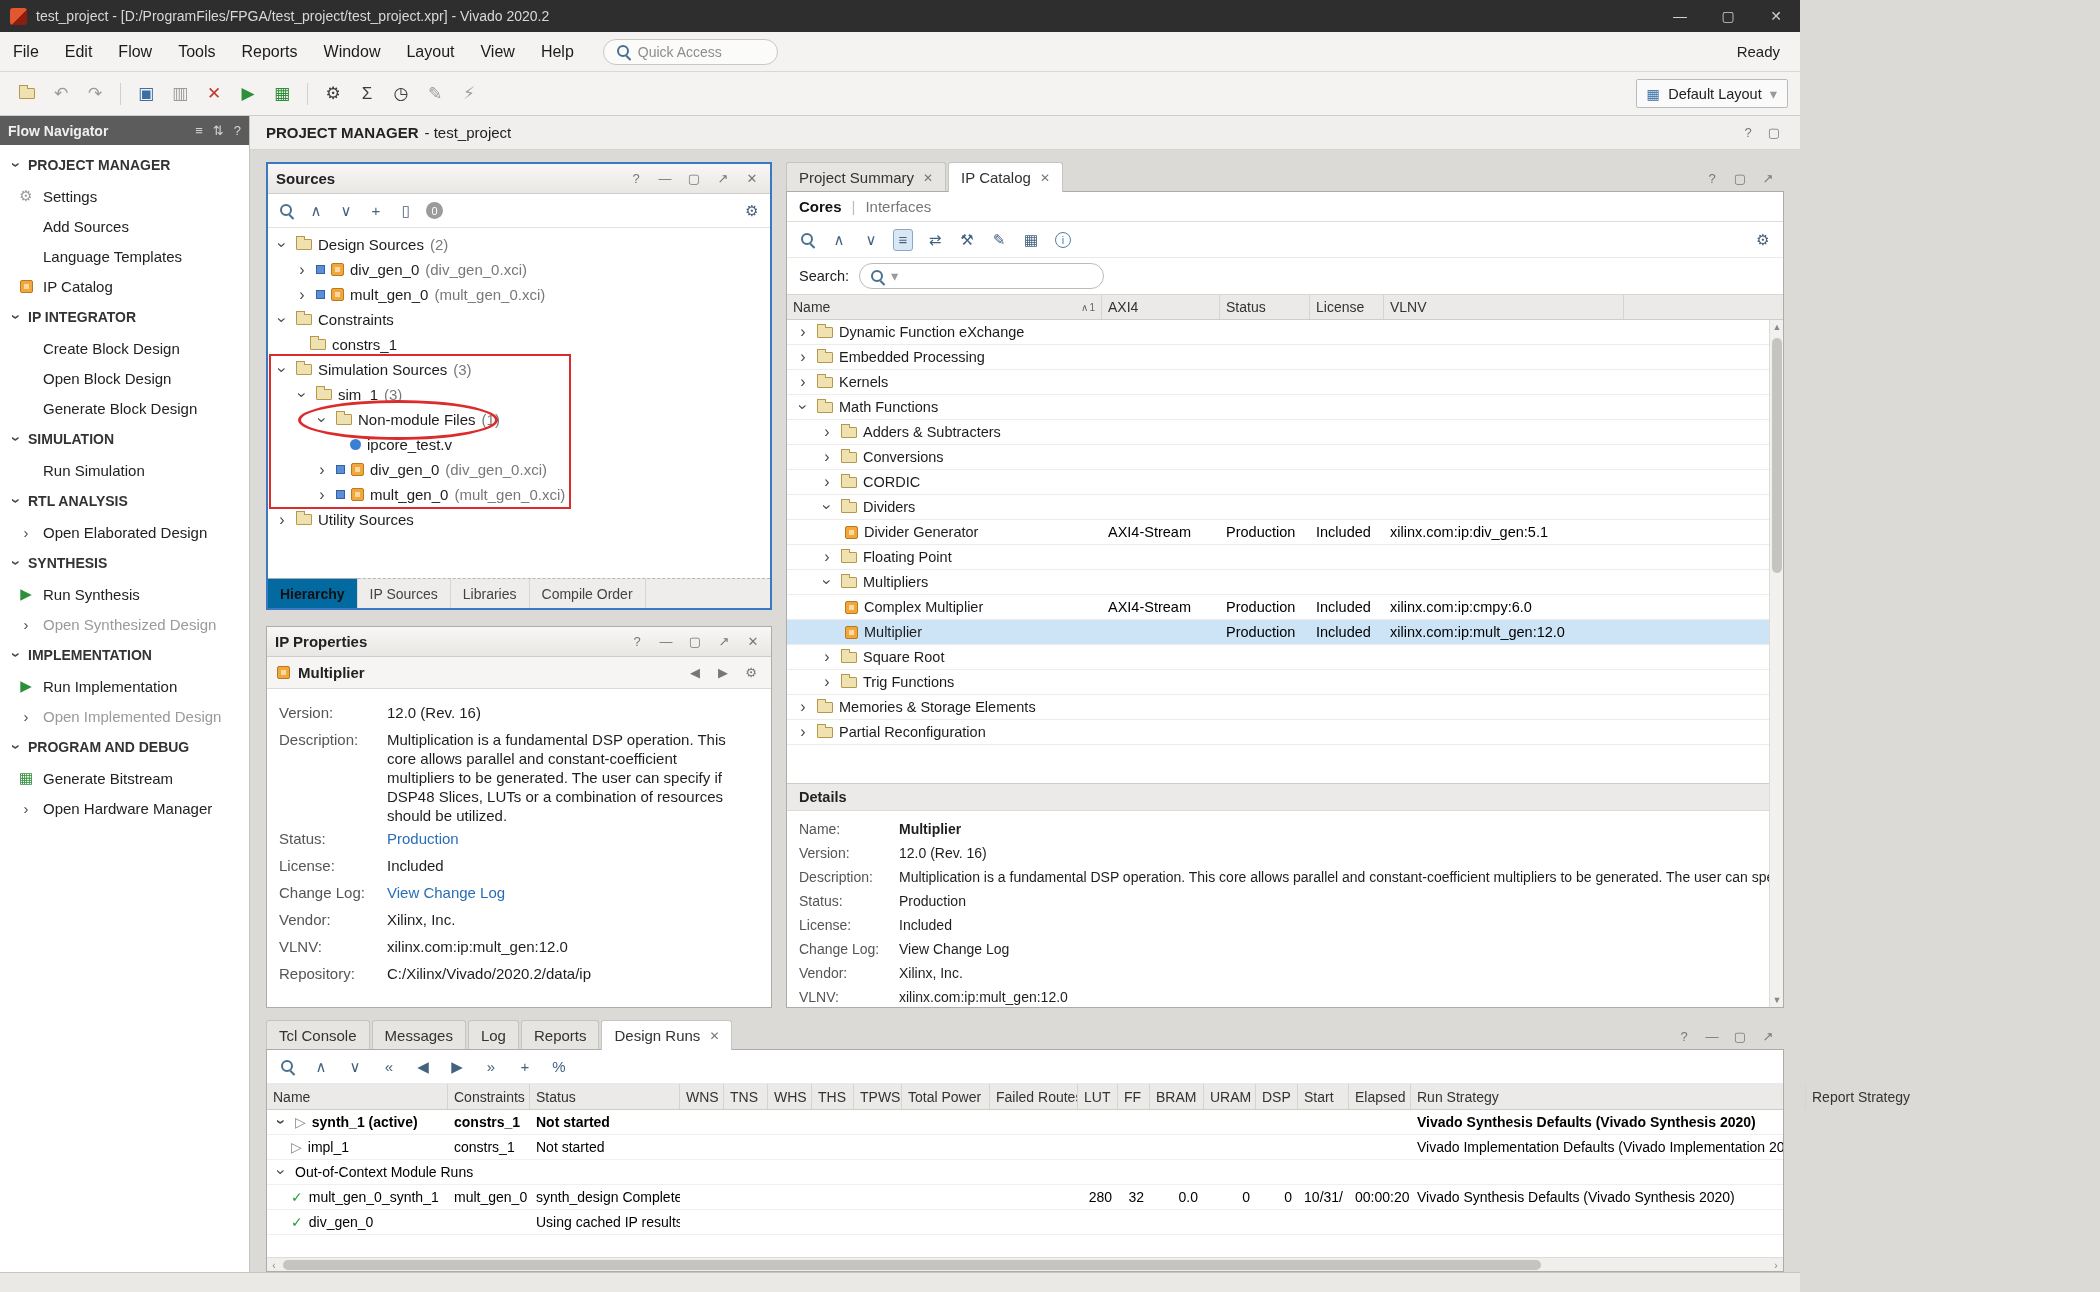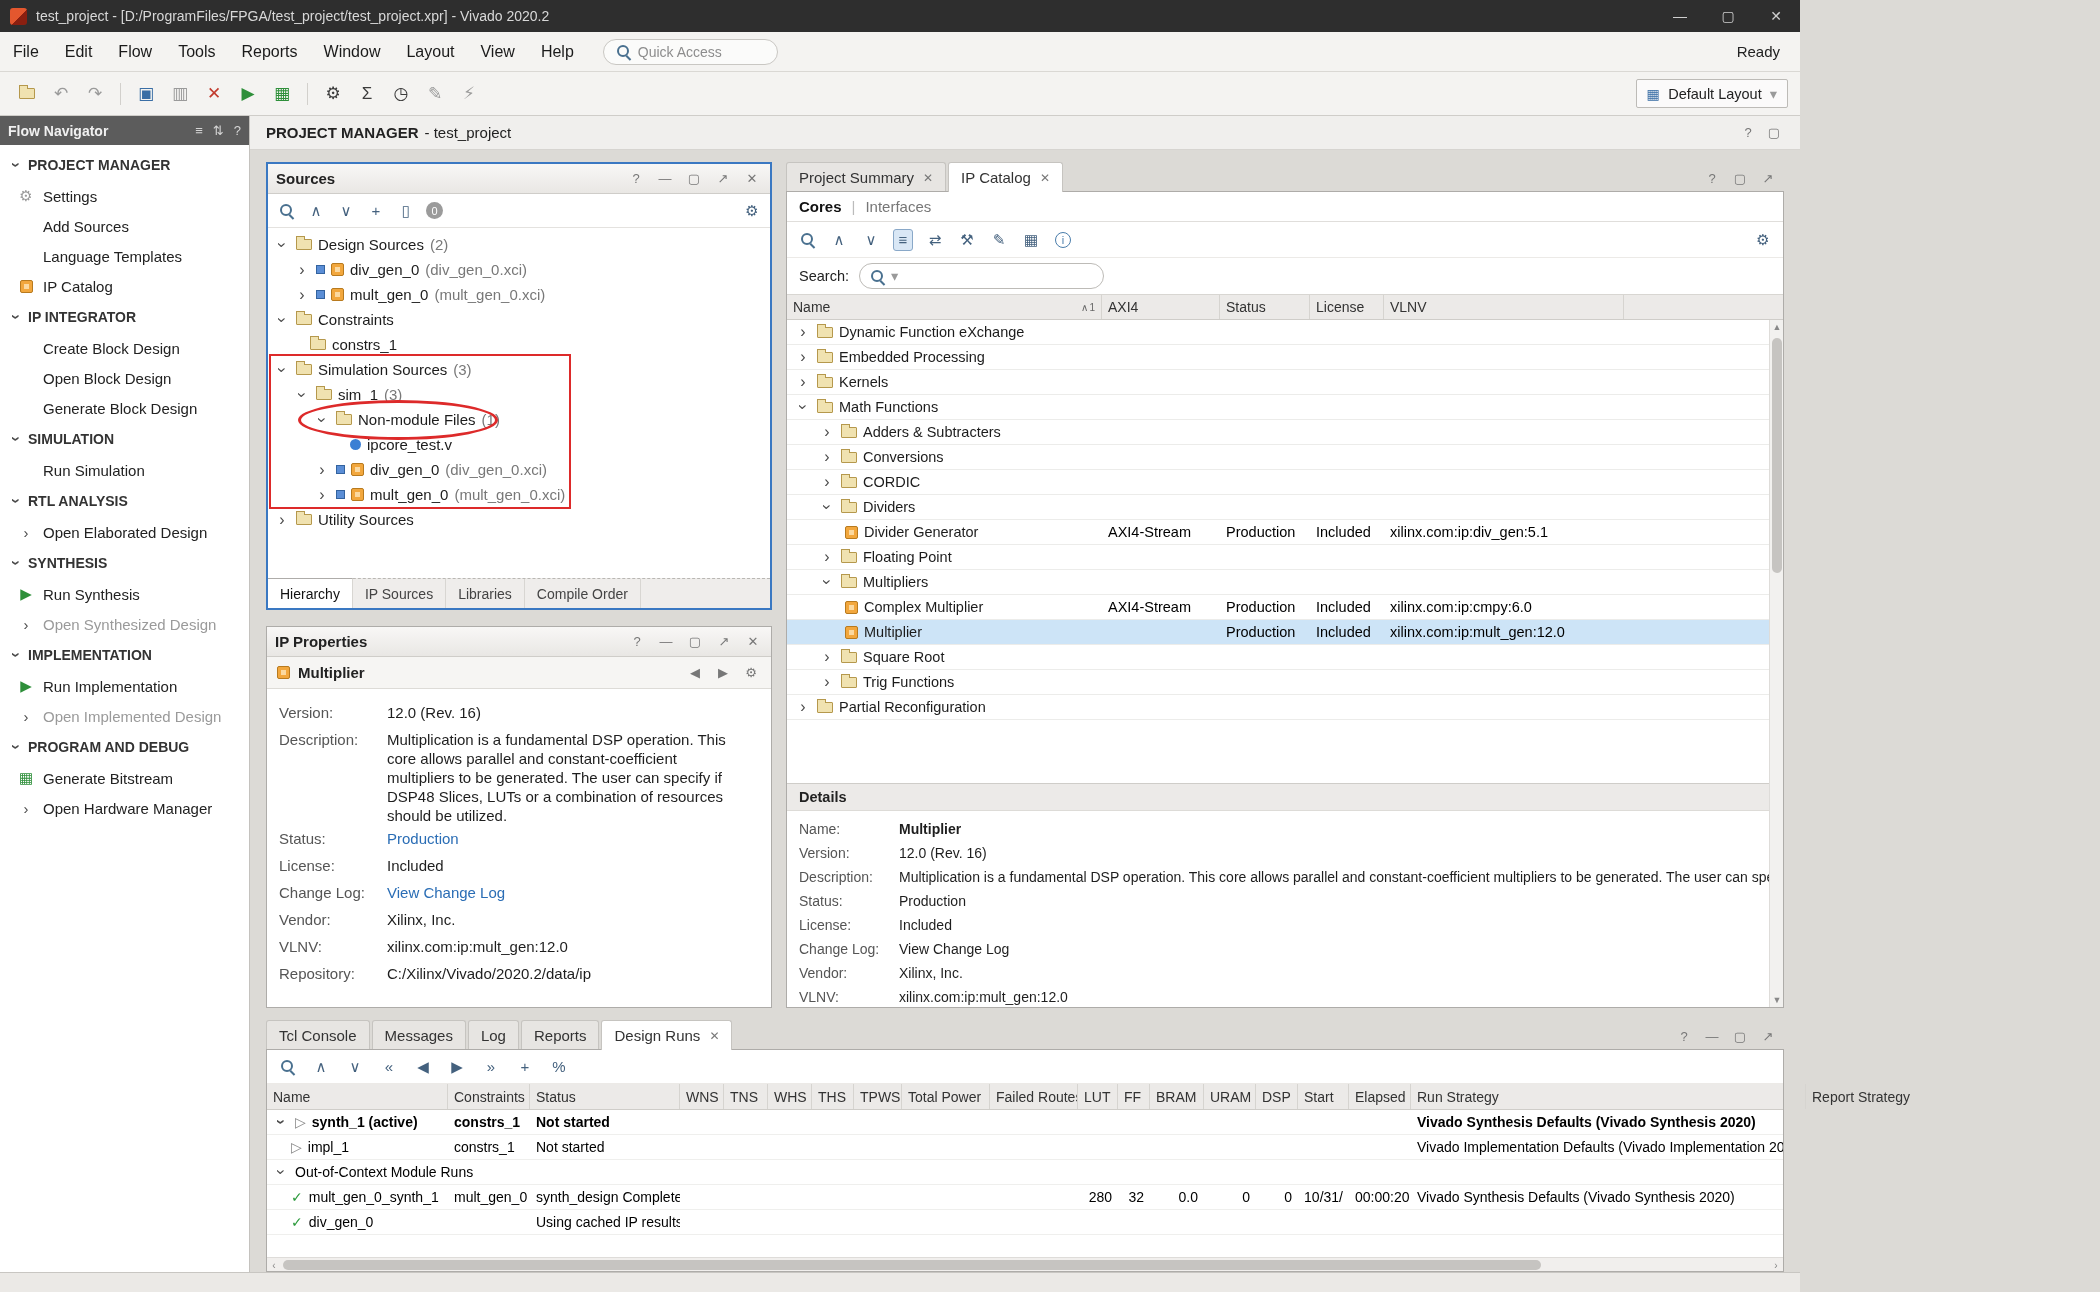--- a/index.html
+++ b/index.html
@@ -83,21 +83,21 @@
 .cbadge{width:17px;height:17px;border-radius:50%;background:#9b9b9b;color:#fff;font-size:11px;display:flex;align-items:center;justify-content:center}
 
 .tree{flex:1;position:relative;padding-top:4px;overflow:hidden;font-size:15px}
 .trow{display:flex;align-items:center;gap:6px;height:25px;white-space:nowrap}
 .d0{padding-left:6px}.d1{padding-left:26px}.d1n{padding-left:42px}.d2{padding-left:46px}.d3{padding-left:82px}
 .tl{color:#1c1c1c}.ts{color:#787878}
 .ann-rect{position:absolute;left:1px;top:126px;width:302px;height:155px;border:2px solid #dd2a2a;pointer-events:none}
 .ann-ell{position:absolute;left:30px;top:172px;width:200px;height:40px;border:3px solid #dd2a2a;border-radius:50%;pointer-events:none}
 .ptabs{height:30px;border-top:1px dashed #b9b7b3;display:flex;align-items:stretch;background:#efedeb;flex:0 0 auto}
 .ptab{display:flex;align-items:center;padding:0 12px;font-size:14px;color:#444;border-right:1px solid #d8d6d2}
-.ptab.act{background:#ffffff;font-weight:normal;color:#111;border-top:1px solid #aeaca9;margin-top:-1px}
+.ptab.act{background:#0369a1;font-weight:bold;color:#111;border-top:1px solid #aeaca9;margin-top:-1px}
 
 .subhead{height:32px;background:#f6f5f3;border-bottom:1px solid #dddbd7;display:flex;align-items:center;gap:8px;padding:0 10px;flex:0 0 auto}
 .subname{font-weight:bold;font-size:15px;color:#222;margin-right:auto}
 .fields{flex:1;padding:10px 12px;overflow:hidden;font-size:15px}
 .frow{display:flex;min-height:27px;align-items:flex-start;line-height:19px;padding:4px 0 0}
 .flab{width:108px;color:#555;flex:0 0 auto}
 .fval{color:#1e1e1e}
 .fval.wrap{width:345px;white-space:normal}
 .link{color:#2a6db5;cursor:pointer}
 
@@ -654,20 +654,27 @@
                   <div class="cn p2">
                     <i class="tw"></i>
                     <i class="fold"></i>
                     <span class="lab">Trig Functions</span>
                   </div>
                 </div>
               <div class="crow">
                   <div class="cn p1">
                     <i class="tw"></i>
                     <i class="fold"></i>
+                    <span class="lab">Memories &amp; Storage Elements</span>
+                  </div>
+                </div>
+              <div class="crow">
+                  <div class="cn p1">
+                    <i class="tw"></i>
+                    <i class="fold"></i>
                     <span class="lab">Partial Reconfiguration</span>
                   </div>
                 </div>
             </div>
             <div class="dethead">Details</div>
             <div class="detbody">
               <div class="drow">
                   <span class="dlab">Name:</span>
                   <span class="dval" style="font-weight:bold">Multiplier</span>
                 </div>

